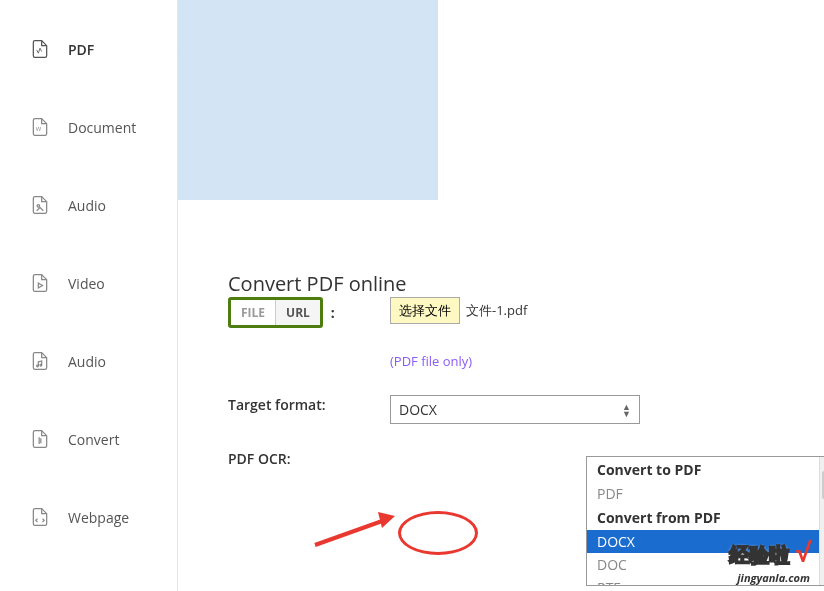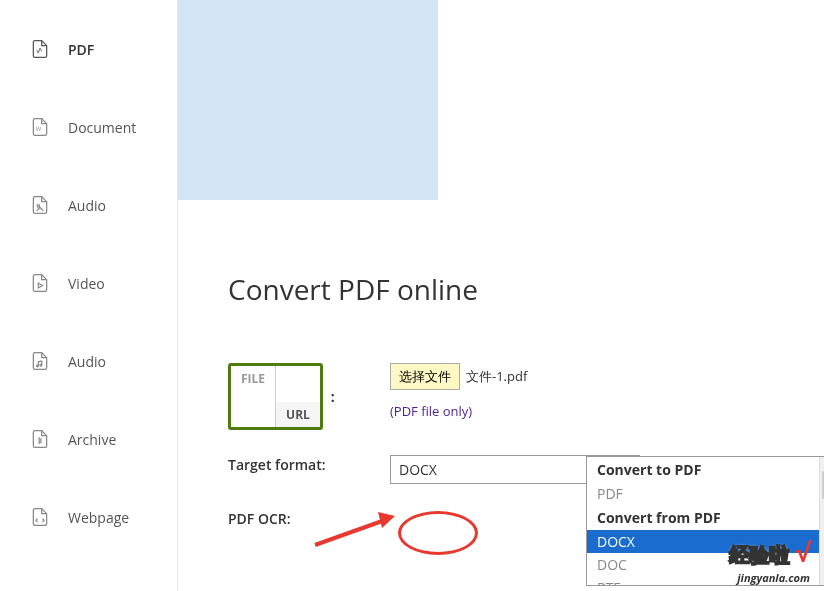--- a/index.html
+++ b/index.html
@@ -49,24 +49,23 @@
     }
     .top-blue-box {
       width: 260px;
       height: 200px;
       background: #d3e5f4;
     }
     .content {
       padding: 70px 0 0 50px;
     }
     .page-title {
-      font-size: 28px;
+      font-size: 20px;
       font-weight: 400;
       color: #333;
-      margin-bottom: 55px;
     }
     .form-row {
       display: flex;
       align-items: flex-start;
       margin-bottom: 25px;
     }
     .form-label-col {
       width: 162px;
       display: flex;
       align-items: center;
@@ -88,21 +87,20 @@
       padding: 4px 10px;
       font-size: 12px;
       font-weight: bold;
       cursor: pointer;
       color: #999;
       background: #fff;
     }
     .file-url-btn.active {
       background: #f5f5f5;
       color: #555;
-      margin-top: 36px;
     }
     .file-url-btn:first-child { border-right: 1px solid #ccc; }
     .colon { color: #333; font-weight: bold; }
     .file-chooser {
       display: inline-flex;
       align-items: center;
     }
     .choose-file-btn {
       border: 1px solid #aaa;
       background: #fef9c3;
@@ -110,22 +108,22 @@
       font-size: 13px;
       cursor: pointer;
     }
     .filename {
       margin-left: 6px;
       font-size: 13px;
       color: #333;
     }
     .hint {
       font-size: 13px;
-      color: #4c1d95;
-      margin-top: 12px;
+      color: #8b5cf6;
+      margin-top: 28px;
     }
     .target-select {
       width: 250px;
       border: 1px solid #999;
       background: #fff;
       padding: 4px 8px;
       font-size: 14px;
       color: #333;
       display: flex;
       justify-content: space-between;
@@ -299,21 +297,21 @@
   </div>
   <div class="sidebar-item">
     <span class="icon">
       <svg viewBox="0 0 24 24" fill="none" stroke="#888" stroke-width="1.5">
           <path d="M14 2H6a2 2 0 0 0-2 2v16a2 2 0 0 0 2 2h12a2 2 0 0 0 2-2V8z"></path>
           <polyline points="14 2 14 8 20 8"></polyline>
           <line x1="11" y1="10" x2="11" y2="18"></line>
           <line x1="13" y1="11" x2="13" y2="17"></line>
         </svg>
     </span>
-    <span>Archive</span>
+    <span>Convert</span>
   </div>
   <div class="sidebar-item">
     <span class="icon">
       <svg viewBox="0 0 24 24" fill="none" stroke="#888" stroke-width="1.5">
           <path d="M14 2H6a2 2 0 0 0-2 2v16a2 2 0 0 0 2 2h12a2 2 0 0 0 2-2V8z"></path>
           <polyline points="14 2 14 8 20 8"></polyline>
           <polyline points="9 14 7 16 9 18"></polyline>
           <polyline points="15 14 17 16 15 18"></polyline>
         </svg>
     </span>

